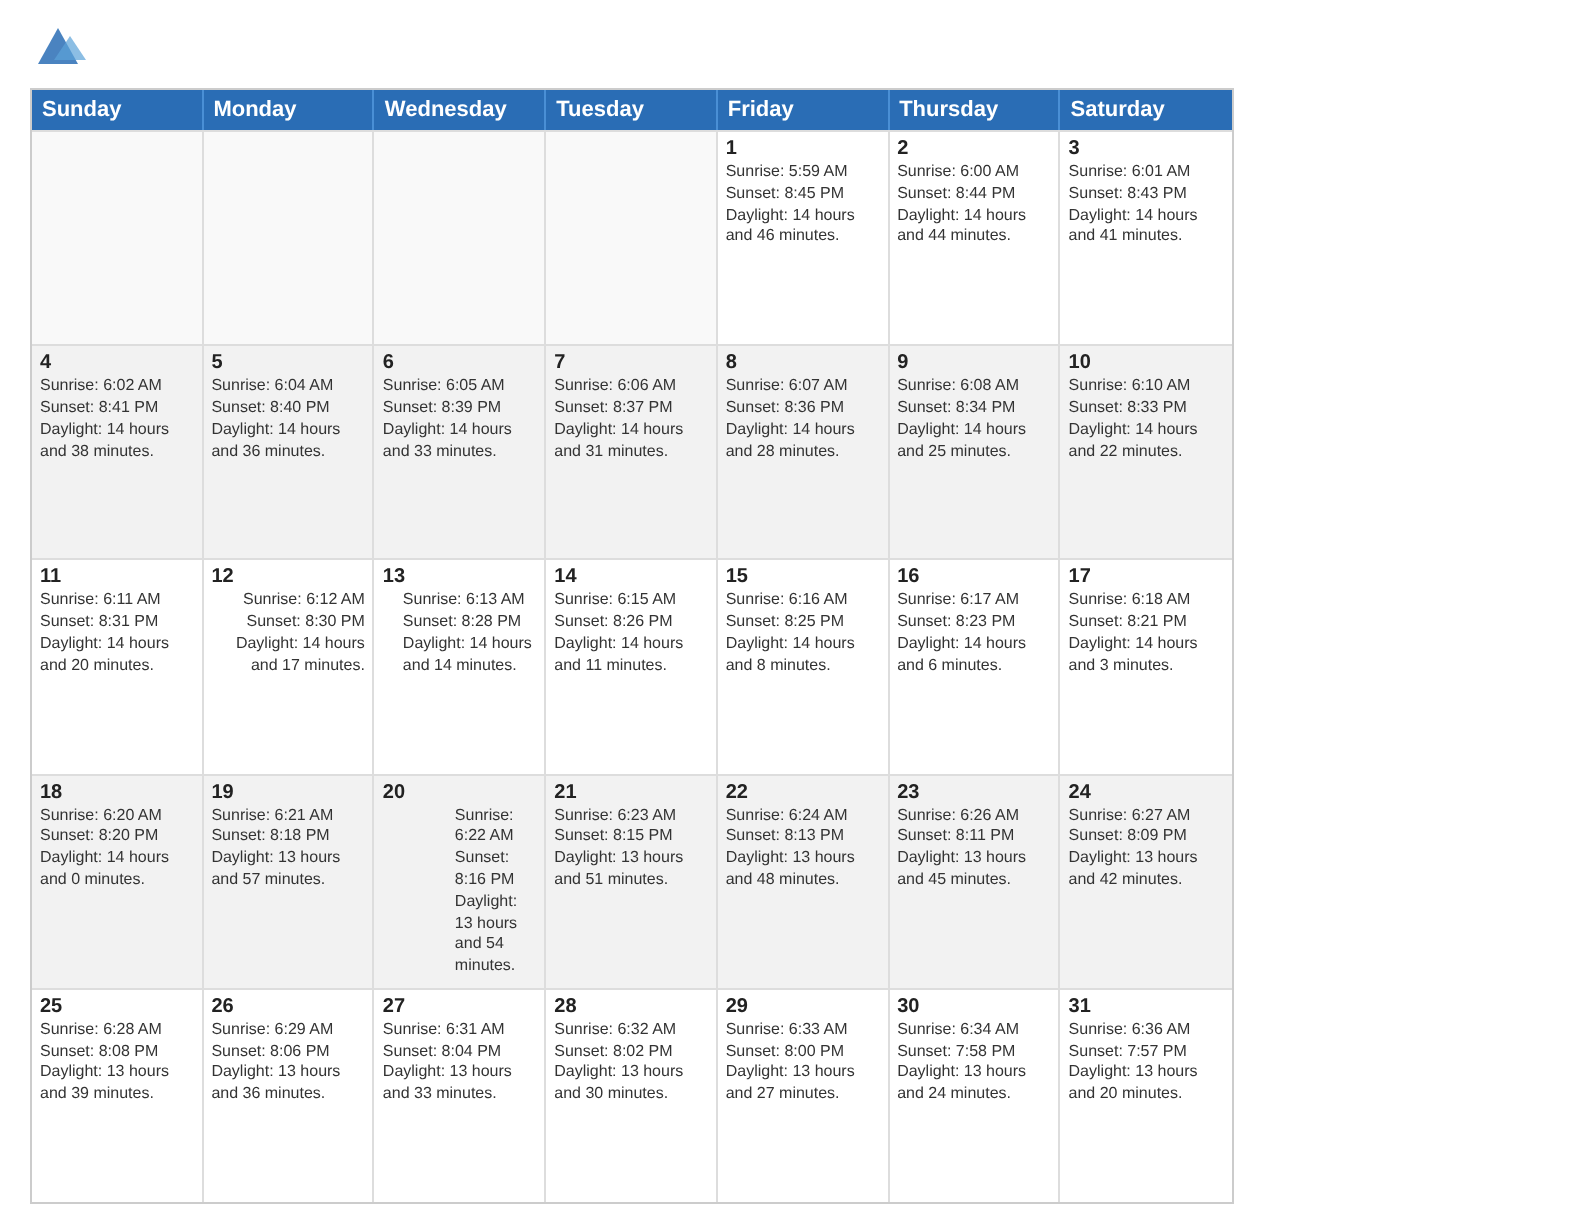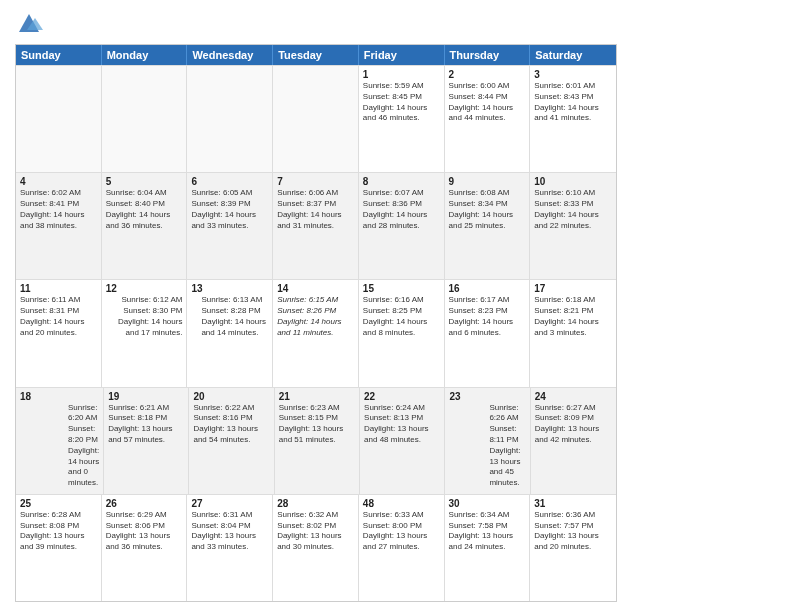--- a/index.html
+++ b/index.html
@@ -244,21 +244,21 @@
           </div>
           <div class="cal-cell">
             <span class="day-num">13</span>
             <div class="cell-text" style="white-space: pre-line; margin-left: 10px;">Sunrise: 6:13 AM
 Sunset: 8:28 PM
 Daylight: 14 hours
 and 14 minutes.</div>
           </div>
           <div class="cal-cell">
             <span class="day-num">14</span>
-            <div class="cell-text" style="white-space: pre-line; font-style: italic;">Sunrise: 6:15 AM
+            <div class="cell-text" style="white-space: pre-line;">Sunrise: 6:15 AM
 Sunset: 8:26 PM
 Daylight: 14 hours
 and 11 minutes.</div>
           </div>
           <div class="cal-cell">
             <span class="day-num">15</span>
             <div class="cell-text" style="white-space: pre-line;">Sunrise: 6:16 AM
 Sunset: 8:25 PM
 Daylight: 14 hours
 and 8 minutes.</div>
@@ -274,56 +274,56 @@
             <span class="day-num">17</span>
             <div class="cell-text" style="white-space: pre-line;">Sunrise: 6:18 AM
 Sunset: 8:21 PM
 Daylight: 14 hours
 and 3 minutes.</div>
           </div>
         </div>
         <div class="cal-row">
           <div class="cal-cell shade">
             <span class="day-num">18</span>
-            <div class="cell-text" style="white-space: pre-line; margin-left: 48px;">Sunrise: 6:20 AM
+            <div class="cell-text" style="white-space: pre-line;">Sunrise: 6:20 AM
 Sunset: 8:20 PM
 Daylight: 14 hours
 and 0 minutes.</div>
           </div>
           <div class="cal-cell shade">
             <span class="day-num">19</span>
             <div class="cell-text" style="white-space: pre-line;">Sunrise: 6:21 AM
 Sunset: 8:18 PM
 Daylight: 13 hours
 and 57 minutes.</div>
           </div>
           <div class="cal-cell shade">
             <span class="day-num">20</span>
-            <div class="cell-text" style="white-space: pre-line;">Sunrise: 6:22 AM
+            <div class="cell-text" style="white-space: pre-line; margin-left: 36px;">Sunrise: 6:22 AM
 Sunset: 8:16 PM
 Daylight: 13 hours
 and 54 minutes.</div>
           </div>
           <div class="cal-cell shade">
             <span class="day-num">21</span>
             <div class="cell-text" style="white-space: pre-line;">Sunrise: 6:23 AM
 Sunset: 8:15 PM
 Daylight: 13 hours
 and 51 minutes.</div>
           </div>
           <div class="cal-cell shade">
             <span class="day-num">22</span>
             <div class="cell-text" style="white-space: pre-line;">Sunrise: 6:24 AM
 Sunset: 8:13 PM
 Daylight: 13 hours
 and 48 minutes.</div>
           </div>
           <div class="cal-cell shade">
             <span class="day-num">23</span>
-            <div class="cell-text" style="white-space: pre-line; margin-left: 40px;">Sunrise: 6:26 AM
+            <div class="cell-text" style="white-space: pre-line;">Sunrise: 6:26 AM
 Sunset: 8:11 PM
 Daylight: 13 hours
 and 45 minutes.</div>
           </div>
           <div class="cal-cell shade">
             <span class="day-num">24</span>
             <div class="cell-text" style="white-space: pre-line;">Sunrise: 6:27 AM
 Sunset: 8:09 PM
 Daylight: 13 hours
 and 42 minutes.</div>
@@ -352,21 +352,21 @@
 and 33 minutes.</div>
           </div>
           <div class="cal-cell">
             <span class="day-num">28</span>
             <div class="cell-text" style="white-space: pre-line;">Sunrise: 6:32 AM
 Sunset: 8:02 PM
 Daylight: 13 hours
 and 30 minutes.</div>
           </div>
           <div class="cal-cell">
-            <span class="day-num">48</span>
+            <span class="day-num">29</span>
             <div class="cell-text" style="white-space: pre-line;">Sunrise: 6:33 AM
 Sunset: 8:00 PM
 Daylight: 13 hours
 and 27 minutes.</div>
           </div>
           <div class="cal-cell">
             <span class="day-num">30</span>
             <div class="cell-text" style="white-space: pre-line;">Sunrise: 6:34 AM
 Sunset: 7:58 PM
 Daylight: 13 hours

